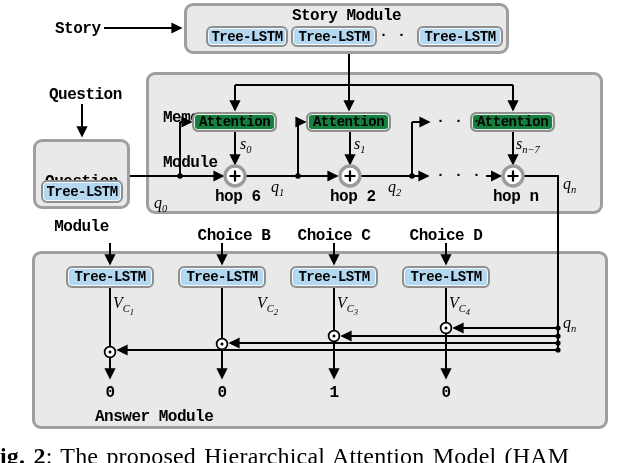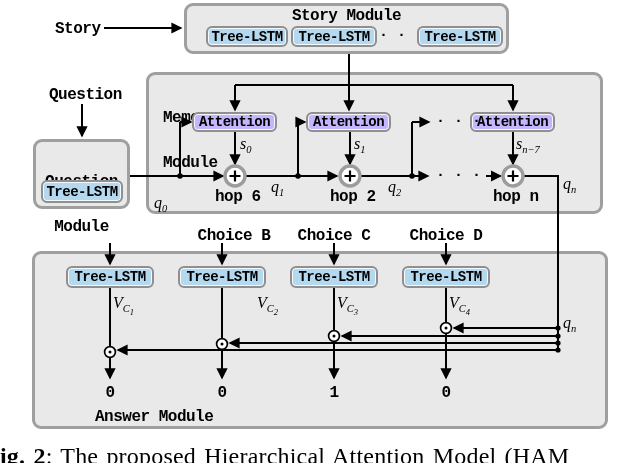--- a/index.html
+++ b/index.html
@@ -4,21 +4,21 @@
 <style>
   html,body{margin:0;padding:0;background:#fff;}
   #fig{position:relative;width:640px;height:463px;background:#ffffff;overflow:hidden;
        font-family:"Liberation Mono",monospace;color:#000;}
   .module{position:absolute;background:#e9e9e9;border:3px solid #9f9f9f;border-radius:9px;box-sizing:border-box;}
   .chip{position:absolute;display:flex;align-items:center;justify-content:center;
         border:2px solid #8f8f8f;border-radius:6px;box-sizing:border-box;
         font-size:14px;font-weight:700;letter-spacing:-0.5px;
         box-shadow:inset 0 0 0 1px rgba(255,255,255,.85);}
   .chip.blue{background:#b4d8f0;}
-  .chip.green{background:#c4b5fd;}
+  .chip.green{background:#15803d;}
   .lbl{position:absolute;font-size:16px;font-weight:700;letter-spacing:-0.5px;white-space:pre;}
   .ctr{text-align:center;}
   .math{position:absolute;font-family:"Liberation Serif",serif;font-style:italic;
         font-size:16px;white-space:nowrap;}
   .math sub{font-size:10.5px;line-height:0;letter-spacing:0;}
   .math sub sub{font-size:8.5px;}
   .dots{position:absolute;font-size:15px;font-weight:700;text-align:center;line-height:14px;white-space:pre;}
   #connectors{position:absolute;left:0;top:0;z-index:5;pointer-events:none;}
   .module{z-index:1;}
   .chip,.lbl,.math,.dots{z-index:6;}

